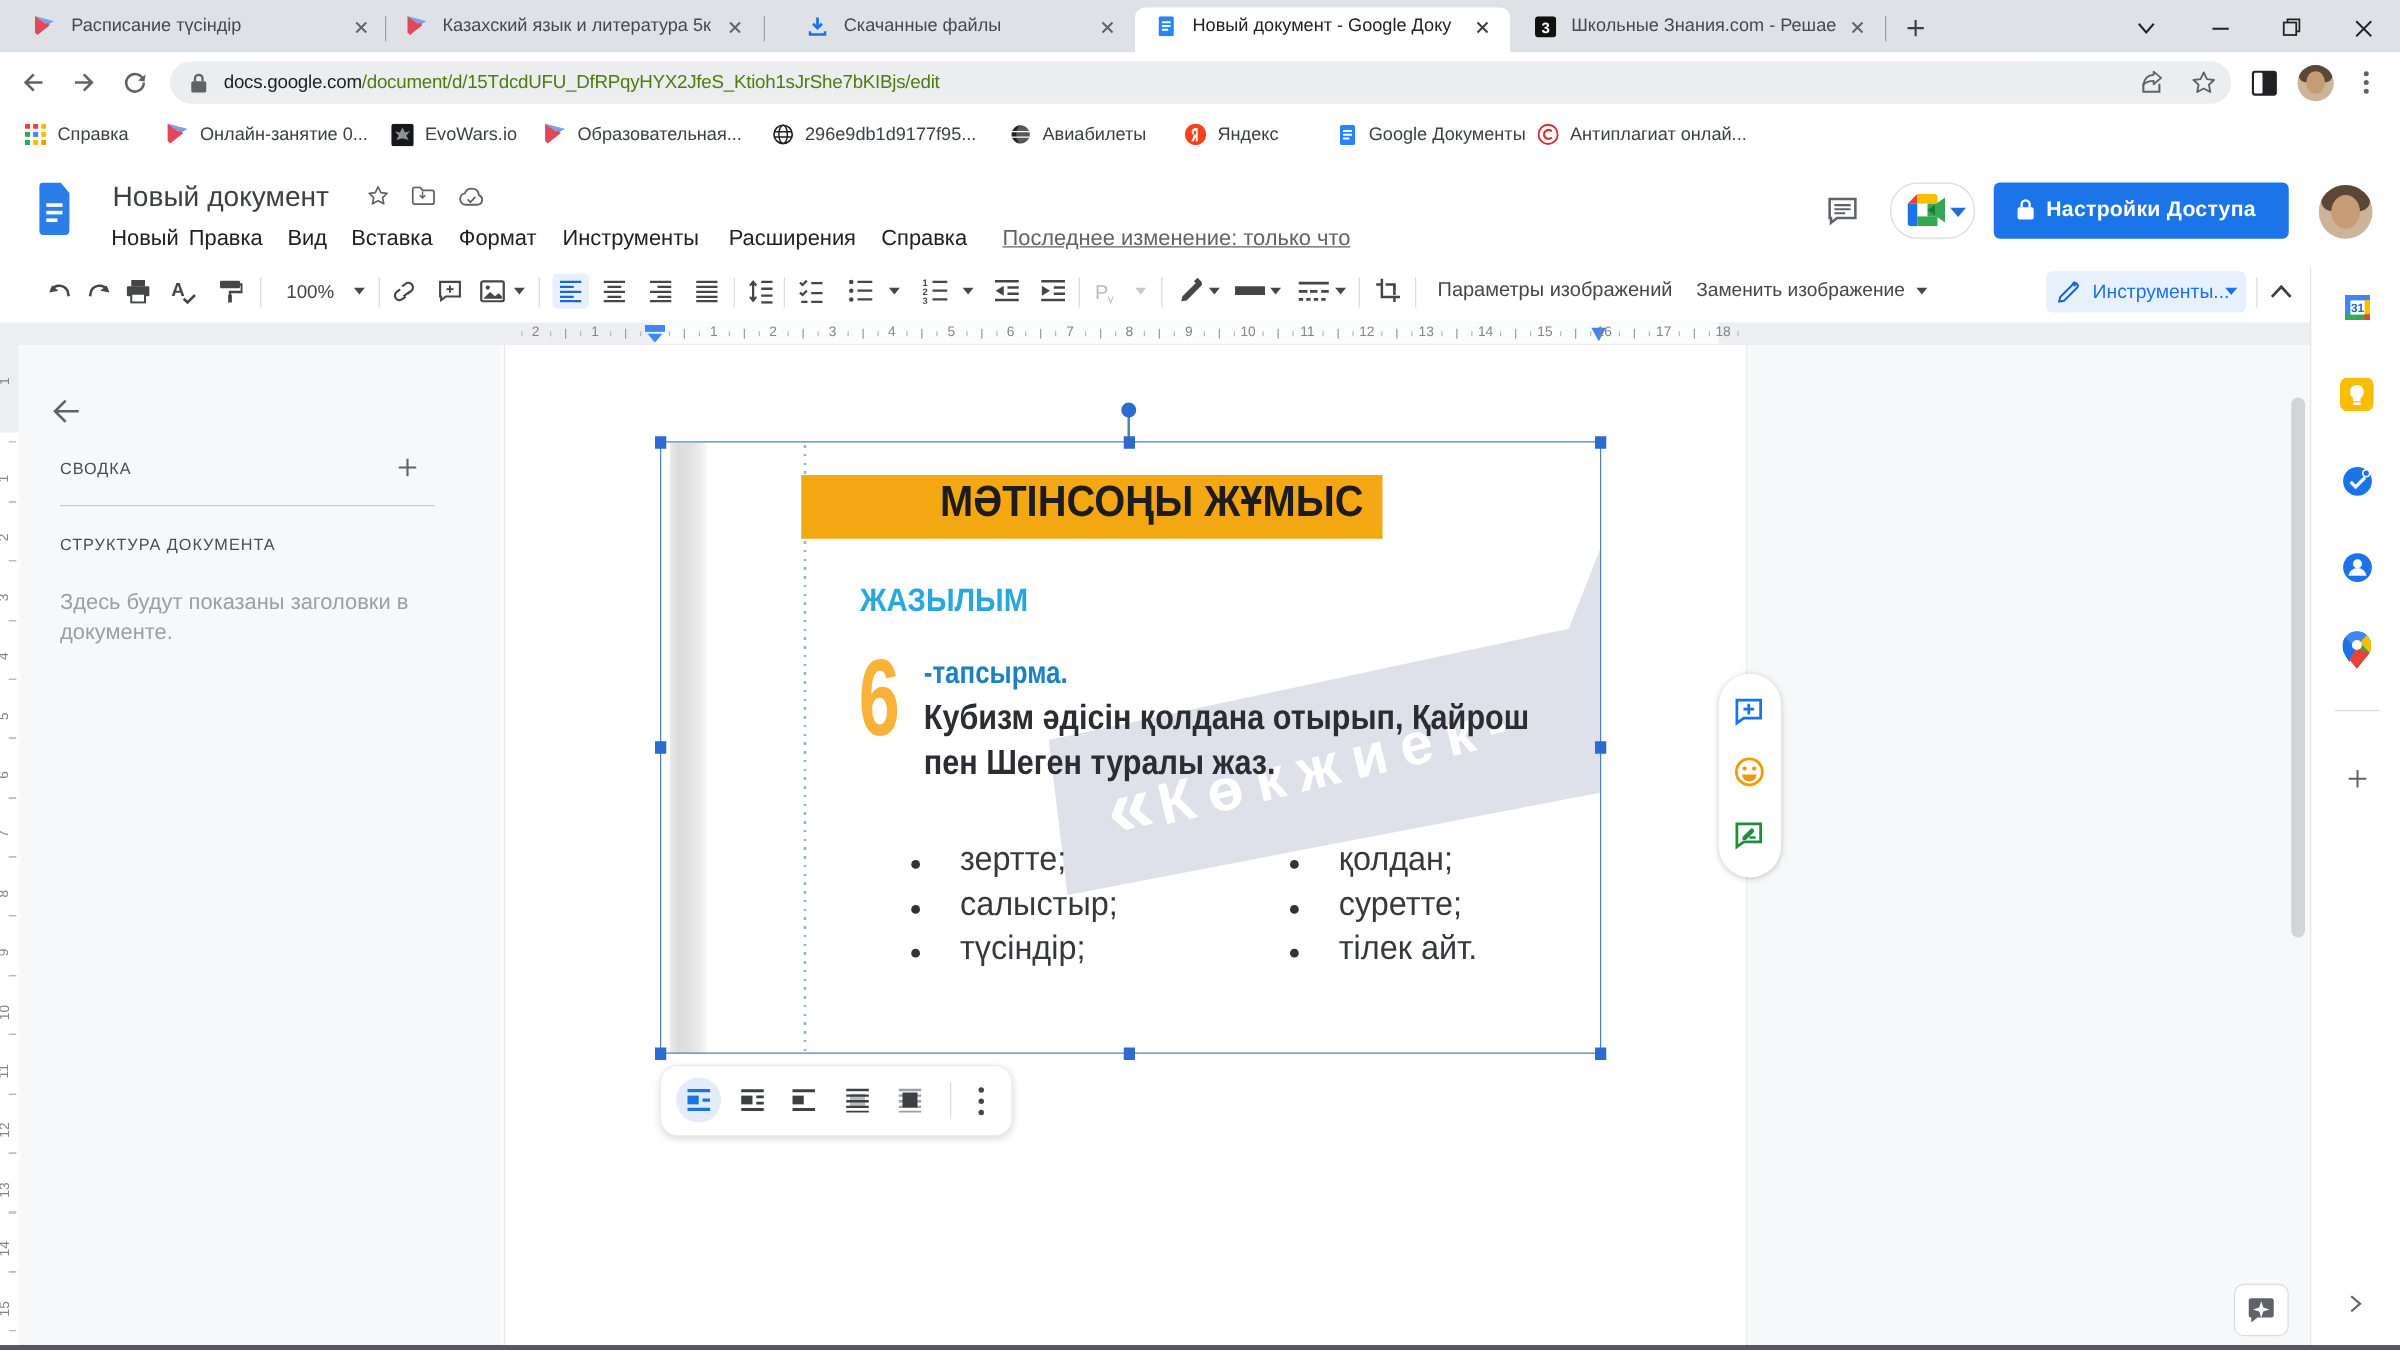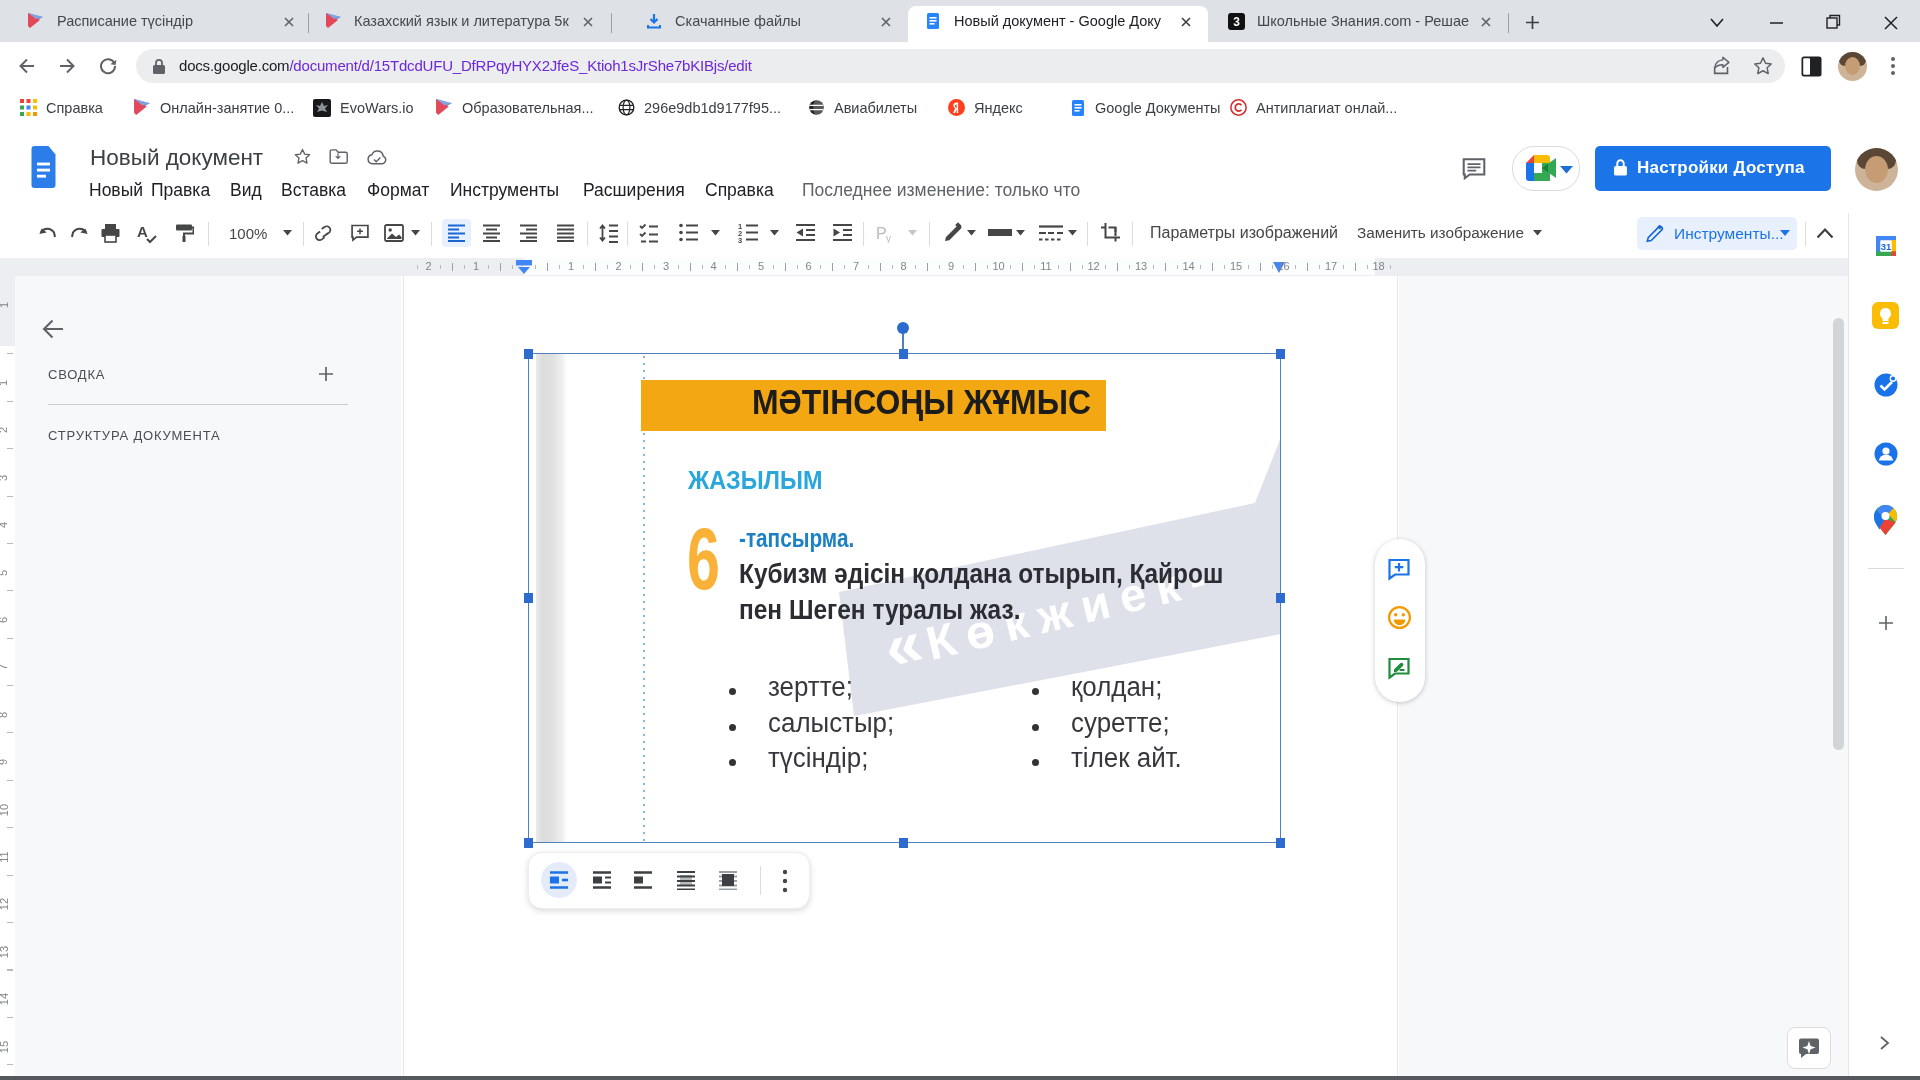--- a/index.html
+++ b/index.html
@@ -122,21 +122,21 @@
     </svg>
   <svg class="abs" style="left:98px;top:56px" width="20" height="20" viewBox="0 0 20 20">
       <path d="M16.2 7 A7 7 0 1 0 17 10" stroke="#5f6368" stroke-width="2" fill="none"></path>
       <polygon points="17.8,3.5 17.8,9 12.4,9" fill="#5f6368" transform="rotate(8 17 8)"></polygon>
     </svg>
   <div id="urlpill"></div>
   <svg class="abs" style="left:152px;top:58px" width="14" height="17" viewBox="0 0 14 17">
       <rect x="1" y="7" width="12" height="9" rx="1.5" fill="#5f6368"></rect>
       <path d="M4 7 V4.8 a3 3 0 0 1 6 0 V7" stroke="#5f6368" stroke-width="1.8" fill="none"></path>
     </svg>
-  <div class="abs" style="left:179px;top:57px;font-size:15px;color:#202124;letter-spacing:-0.2px">docs.google.com<span style="color:#6d28d9">/document/d/15TdcdUFU_DfRPqyHYX2JfeS_Ktioh1sJrShe7bKIBjs/edit</span></div>
+  <div class="abs" style="left:179px;top:57px;font-size:15px;color:#202124;letter-spacing:-0.2px">docs.google.com<span style="color:#4d7c0f">/document/d/15TdcdUFU_DfRPqyHYX2JfeS_Ktioh1sJrShe7bKIBjs/edit</span></div>
   <svg class="abs" style="left:1711px;top:55px" width="22" height="22" viewBox="0 0 24 24">
       <path d="M4 13 v7 h14 v-7" stroke="#5f6368" stroke-width="1.8" fill="none"></path>
       <path d="M4 14 C5 8 8 5.5 13 5.3 L13 2.5 L19.5 8 L13 13.5 L13 10.6 C9 10.6 6.4 11.5 4 14 Z" stroke="#5f6368" stroke-width="1.6" fill="none" stroke-linejoin="round"></path>
     </svg>
   <svg class="abs" style="left:1752px;top:55px" width="22" height="22" viewBox="0 0 24 24">
       <path d="M12 3.2 L14.8 9 L21 9.8 L16.5 14 L17.7 20.3 L12 17.2 L6.3 20.3 L7.5 14 L3 9.8 L9.2 9 Z" stroke="#5f6368" stroke-width="1.6" fill="none" stroke-linejoin="round"></path>
     </svg>
   <svg class="abs" style="left:1800px;top:55px" width="23" height="23" viewBox="0 0 23 23">
       <rect x="1.5" y="1.5" width="20" height="20" rx="2.5" fill="#202124"></rect>
       <rect x="3.2" y="3.2" width="6.8" height="16.6" rx="1" fill="#fff"></rect>
@@ -254,21 +254,21 @@
       <path d="M8.5 11.5 l2.6 2.6 L16 9" stroke="#5f6368" stroke-width="1.7" fill="none"></path>
     </svg>
   <div class="abs" style="left:89px;top:180px;font-size:17.5px;color:#202124">Новый</div>
     <div class="abs" style="left:151px;top:180px;font-size:17.5px;color:#202124">Правка</div>
     <div class="abs" style="left:230px;top:180px;font-size:17.5px;color:#202124">Вид</div>
     <div class="abs" style="left:281px;top:180px;font-size:17.5px;color:#202124">Вставка</div>
     <div class="abs" style="left:367px;top:180px;font-size:17.5px;color:#202124">Формат</div>
     <div class="abs" style="left:450px;top:180px;font-size:17.5px;color:#202124">Инструменты</div>
     <div class="abs" style="left:583px;top:180px;font-size:17.5px;color:#202124">Расширения</div>
     <div class="abs" style="left:705px;top:180px;font-size:17.5px;color:#202124">Справка</div>
-    <div class="abs" style="left:802px;top:180px;font-size:17.5px;color:#5f6368;">Последнее изменение: только что</div>
+    <div class="abs" style="left:802px;top:180px;font-size:17.5px;color:#5f6368;text-decoration:underline">Последнее изменение: только что</div>
   <svg class="abs" style="left:1461px;top:156px" width="26" height="26" viewBox="0 0 24 24">
       <path d="M2.5 3 H21.5 V17 H8 L3.5 20.5 V17 H2.5 Z" fill="none" stroke="#5f6368" stroke-width="1.9"></path>
       <path d="M6 7.5 h12 M6 10.5 h12 M6 13.5 h8" stroke="#5f6368" stroke-width="1.6"></path>
     </svg>
   <div class="abs" style="left:1512px;top:146px;width:68px;height:45px;border:1px solid #dadce0;border-radius:22px;background:#fff"></div>
   <svg class="abs" style="left:1526px;top:155px" width="30" height="26" viewBox="0 0 30 26">
       <polygon points="0,8 8,0 8,8" fill="#ea4335"></polygon>
       <path d="M8 0 H21 a3 3 0 0 1 3 3 V8 H8 Z" fill="#fbbc04"></path>
       <path d="M0 8 H8 V26 H3 a3 3 0 0 1 -3 -3 Z" fill="#1a73e8"></path>
       <rect x="8" y="18" width="16" height="8" fill="#34a853"></rect>
@@ -590,20 +590,21 @@
 <div id="leftpanel"></div>
 <svg class="abs" style="left:41px;top:318px" width="24" height="22" viewBox="0 0 24 22">
       <path d="M22 11 H3 M11.5 2.5 L3 11 L11.5 19.5" stroke="#5f6368" stroke-width="2.1" fill="none"></path>
     </svg>
 <div class="abs" style="left:48px;top:367px;font-size:13px;letter-spacing:0.8px;color:#4a4e52">СВОДКА</div>
 <svg class="abs" style="left:318px;top:366px" width="16" height="16" viewBox="0 0 16 16">
       <path d="M8 1 v14 M1 8 h14" stroke="#5f6368" stroke-width="1.7"></path>
     </svg>
 <div class="abs" style="left:48px;top:404px;width:300px;height:1px;background:#caccce"></div>
 <div class="abs" style="left:48px;top:428px;font-size:13px;letter-spacing:0.8px;color:#4a4e52">СТРУКТУРА ДОКУМЕНТА</div>
+<div class="abs" style="left:48px;top:470px;width:290px;font-size:17.5px;line-height:23.5px;color:#9aa0a6">Здесь будут показаны заголовки в документе.</div>
 
 <div id="page"></div>
 <div id="photo" class="abs" style="left:529px;top:354px;width:752px;height:489px;background:#fff;overflow:hidden">
   <div class="abs" style="left:7px;top:0;width:30px;height:489px;background:linear-gradient(to right,#e9e9e9 0%,#dcdcdc 22%,#e1e1e1 55%,#eeeeee 85%,#fbfbfb 100%)"></div>
   <div class="abs" style="left:114px;top:2px;width:2px;height:485px;background-image:repeating-linear-gradient(to bottom,#85b7dd 0 2px,transparent 2px 7px)"></div>
   <svg class="abs" style="left:0;top:0" width="752" height="489" viewBox="0 0 752 489">
         <polygon points="310,238 726,149 752,83 752,280 325,362" fill="#dbdde8" opacity="0.92"></polygon>
       </svg>
   <div class="abs" style="left:522px;top:261px;width:0;height:0">
         <div style="position:absolute;left:-250px;top:-48px;width:500px;height:96px;transform:rotate(-13.5deg);color:#fff;font-size:47px;font-weight:bold;letter-spacing:11px;text-align:center;line-height:96px;white-space:nowrap"><span style="font-size:66px;line-height:0;vertical-align:-1px;letter-spacing:5px">«</span>Көкжиек-</div>

